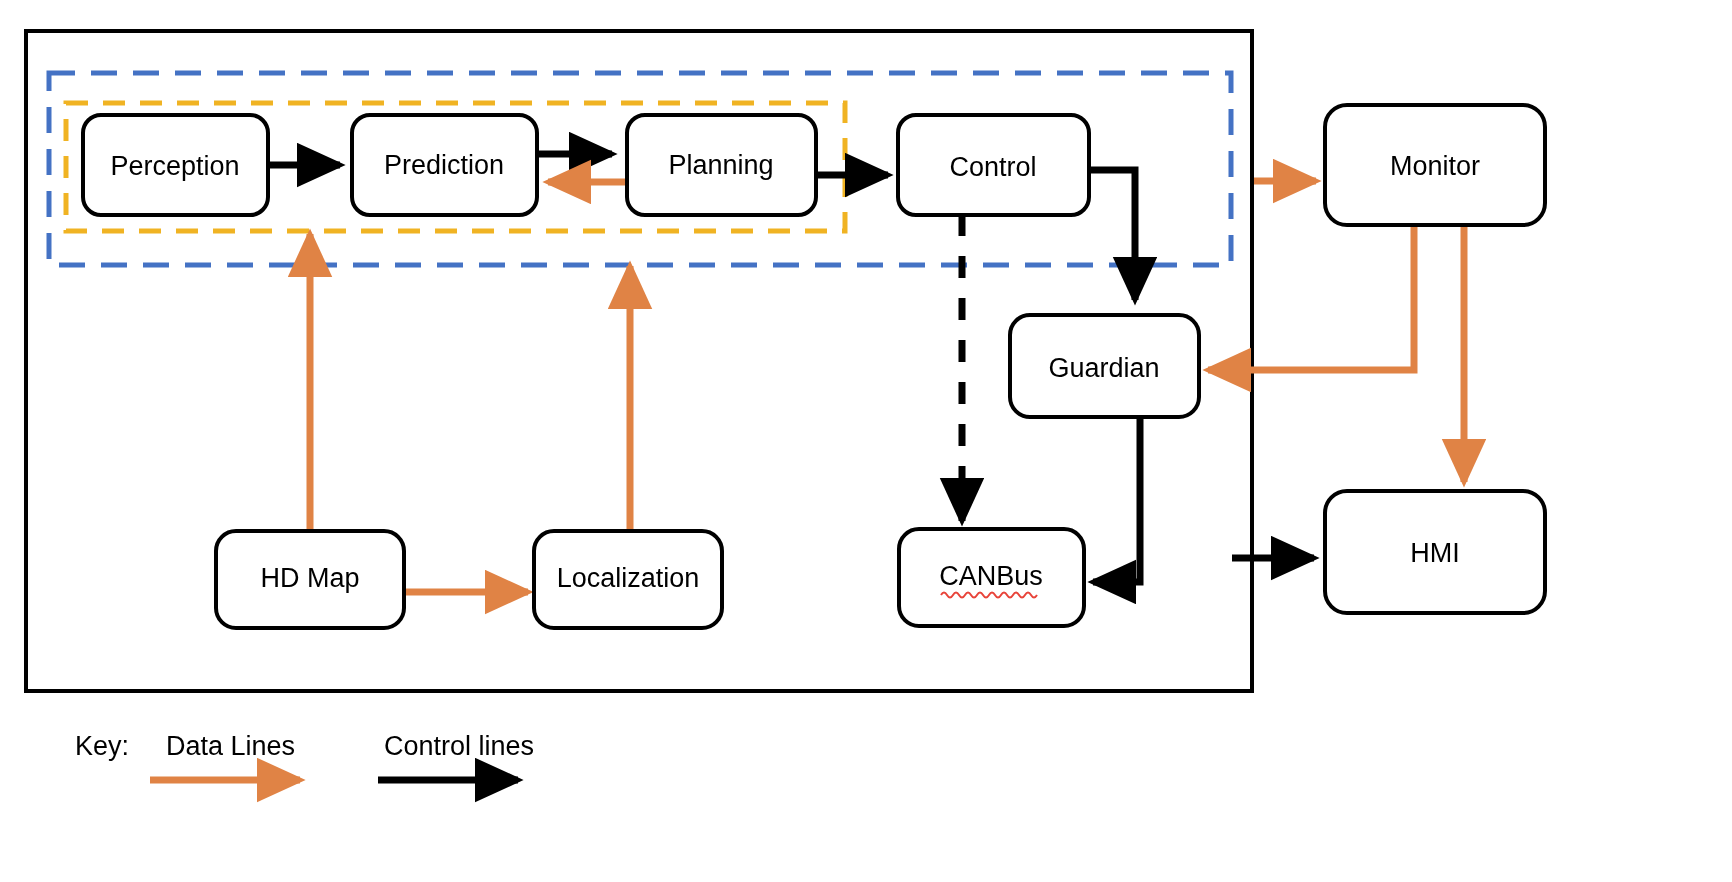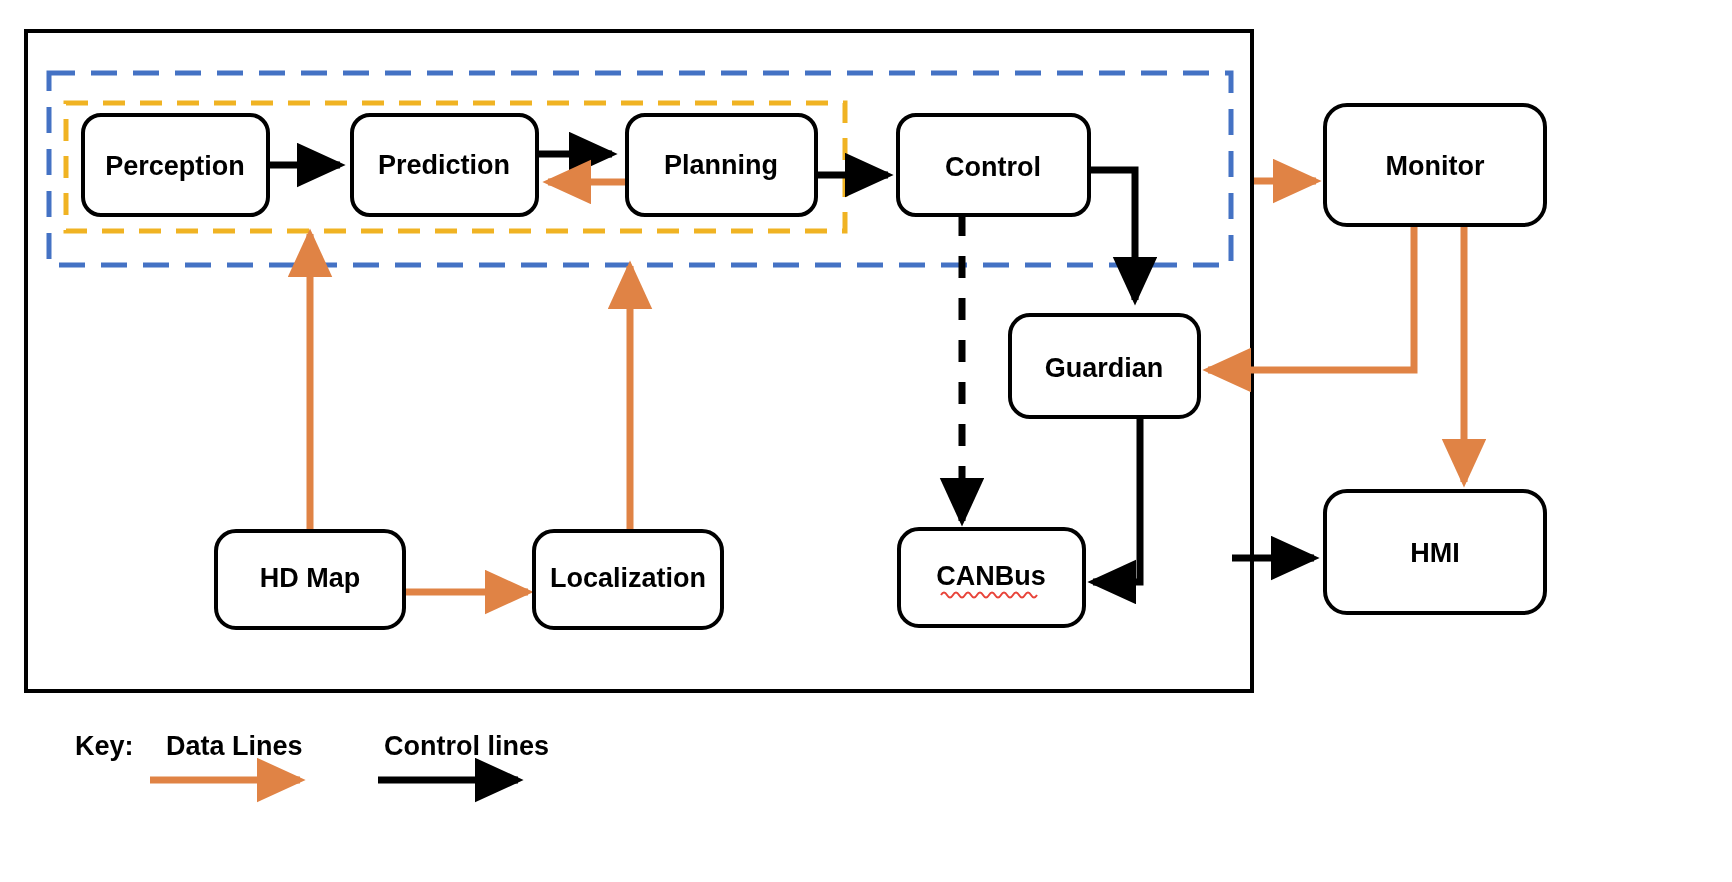--- a/index.html
+++ b/index.html
@@ -1,18 +1,18 @@
 <!DOCTYPE html>
 <html><head>
 <meta charset="utf-8">
 <style>
   html,body{margin:0;padding:0;background:#ffffff;}
   body{width:1732px;height:882px;overflow:hidden;
        font-family:"Liberation Sans","DejaVu Sans",sans-serif;}
-  #stage{position:relative;width:1440px;height:882px;background:#fff;font-weight:bold;}
+  #stage{position:relative;width:1440px;height:882px;background:#fff;}
   svg.layer{position:absolute;left:0;top:0;width:1732px;height:882px;}
 
   .node-label{
     font-family:"Liberation Sans","DejaVu Sans",sans-serif;
     font-size:27px; fill:#000; text-anchor:middle; dominant-baseline:middle;
   }
   .key-label{
     font-family:"Liberation Sans","DejaVu Sans",sans-serif;
     font-size:27px; fill:#000; dominant-baseline:middle;
   }

